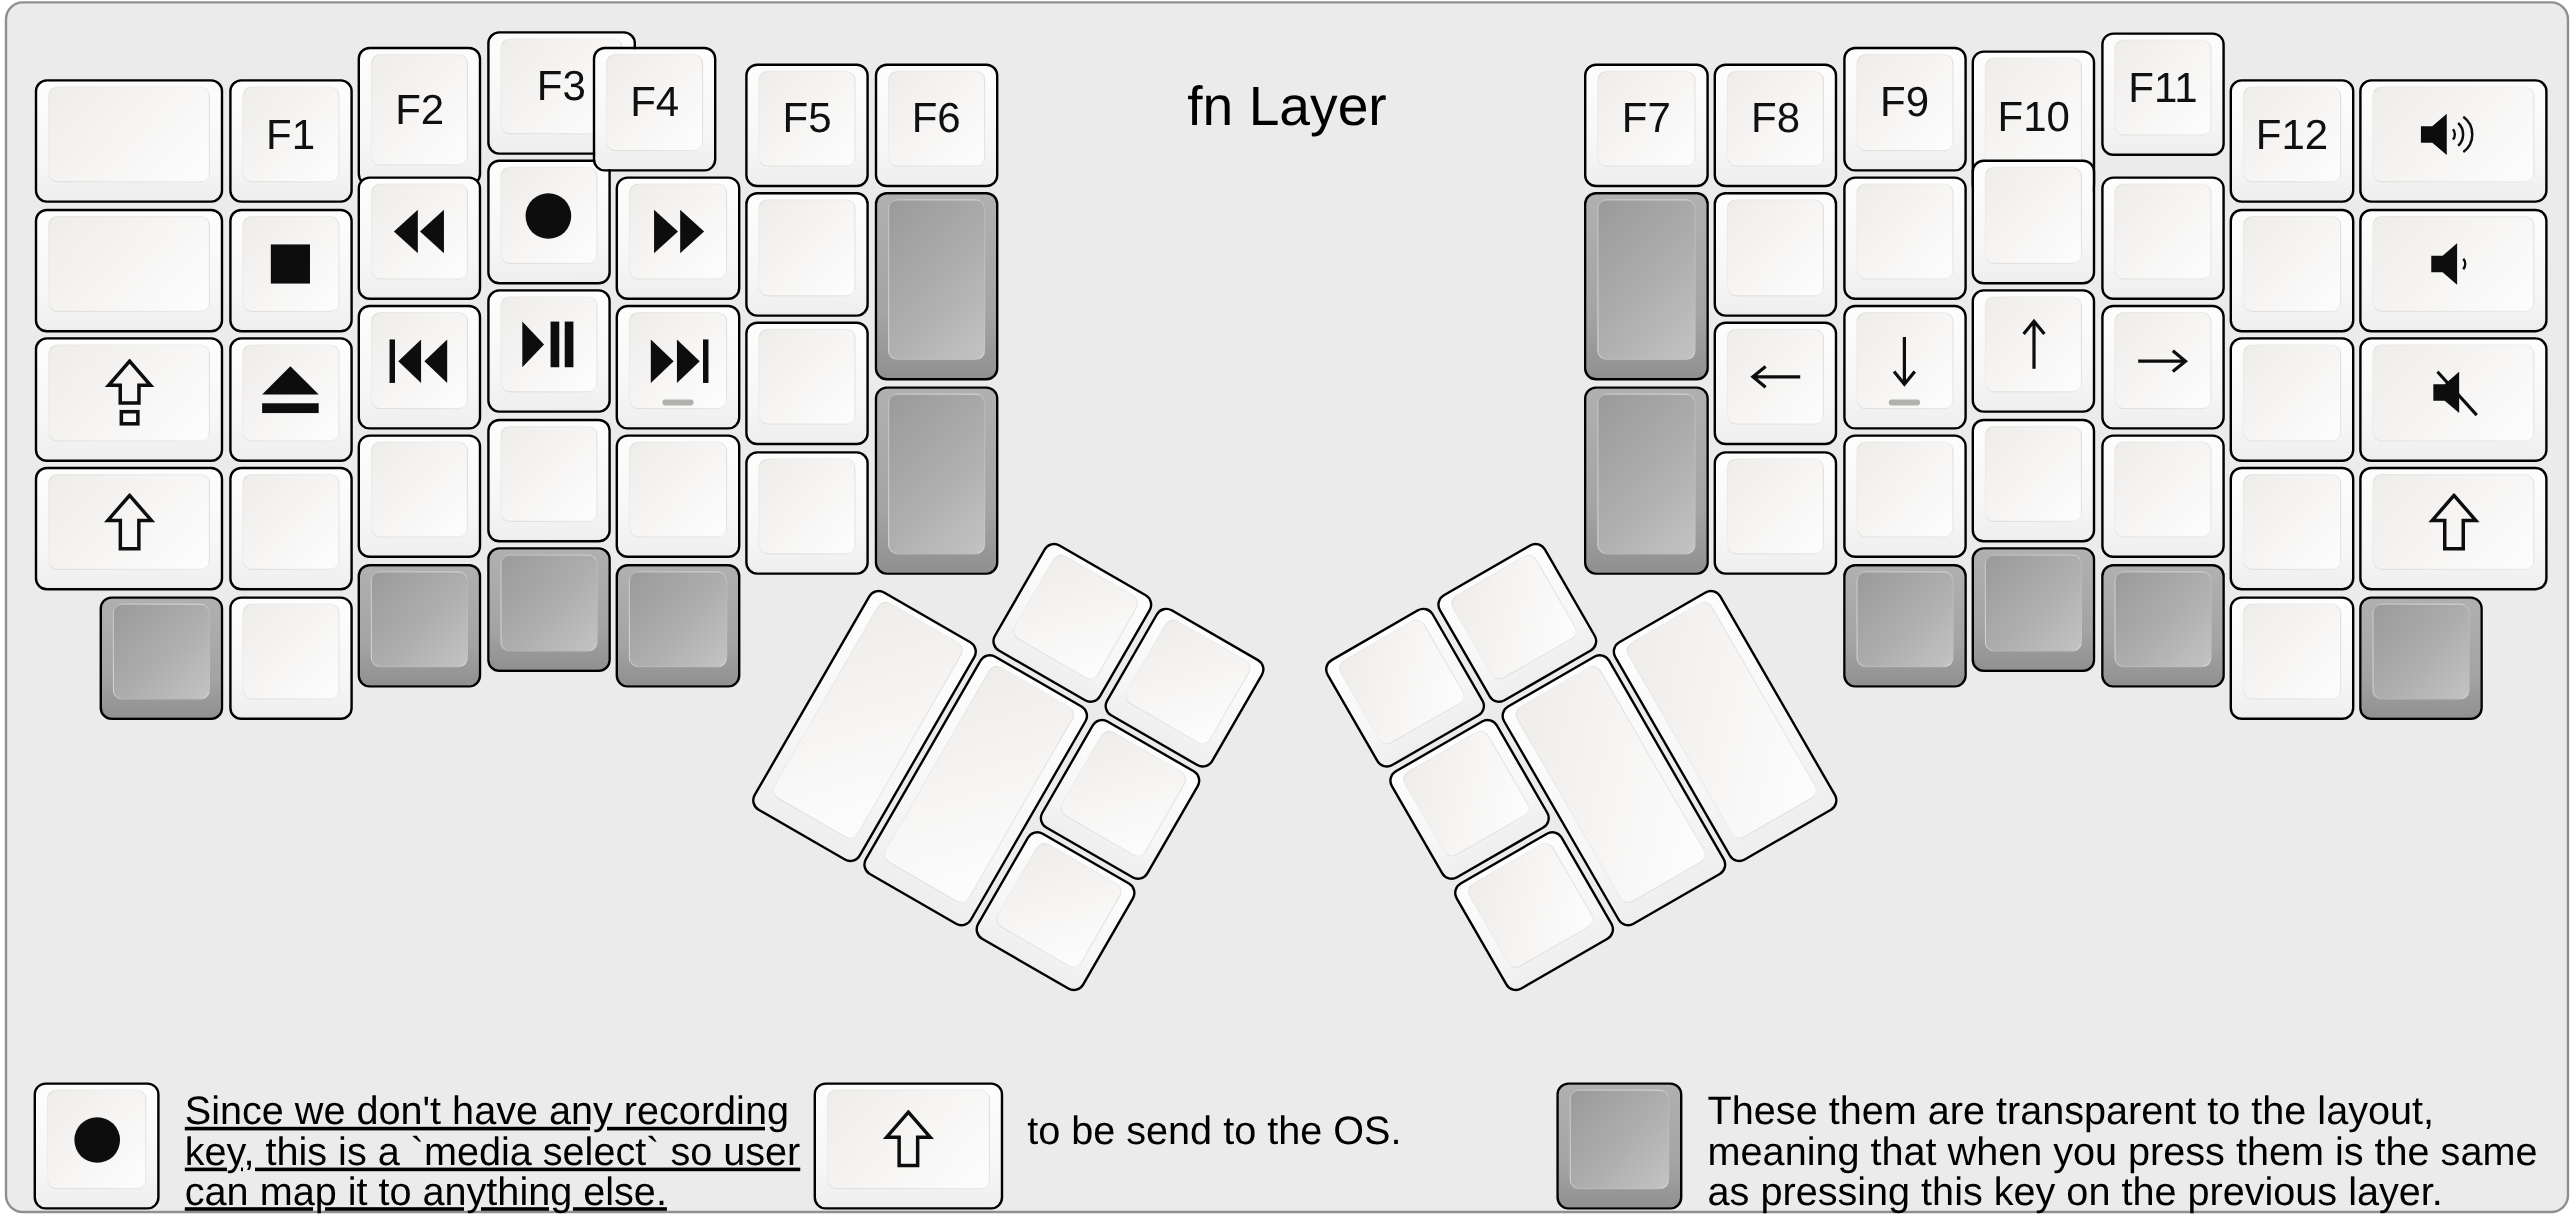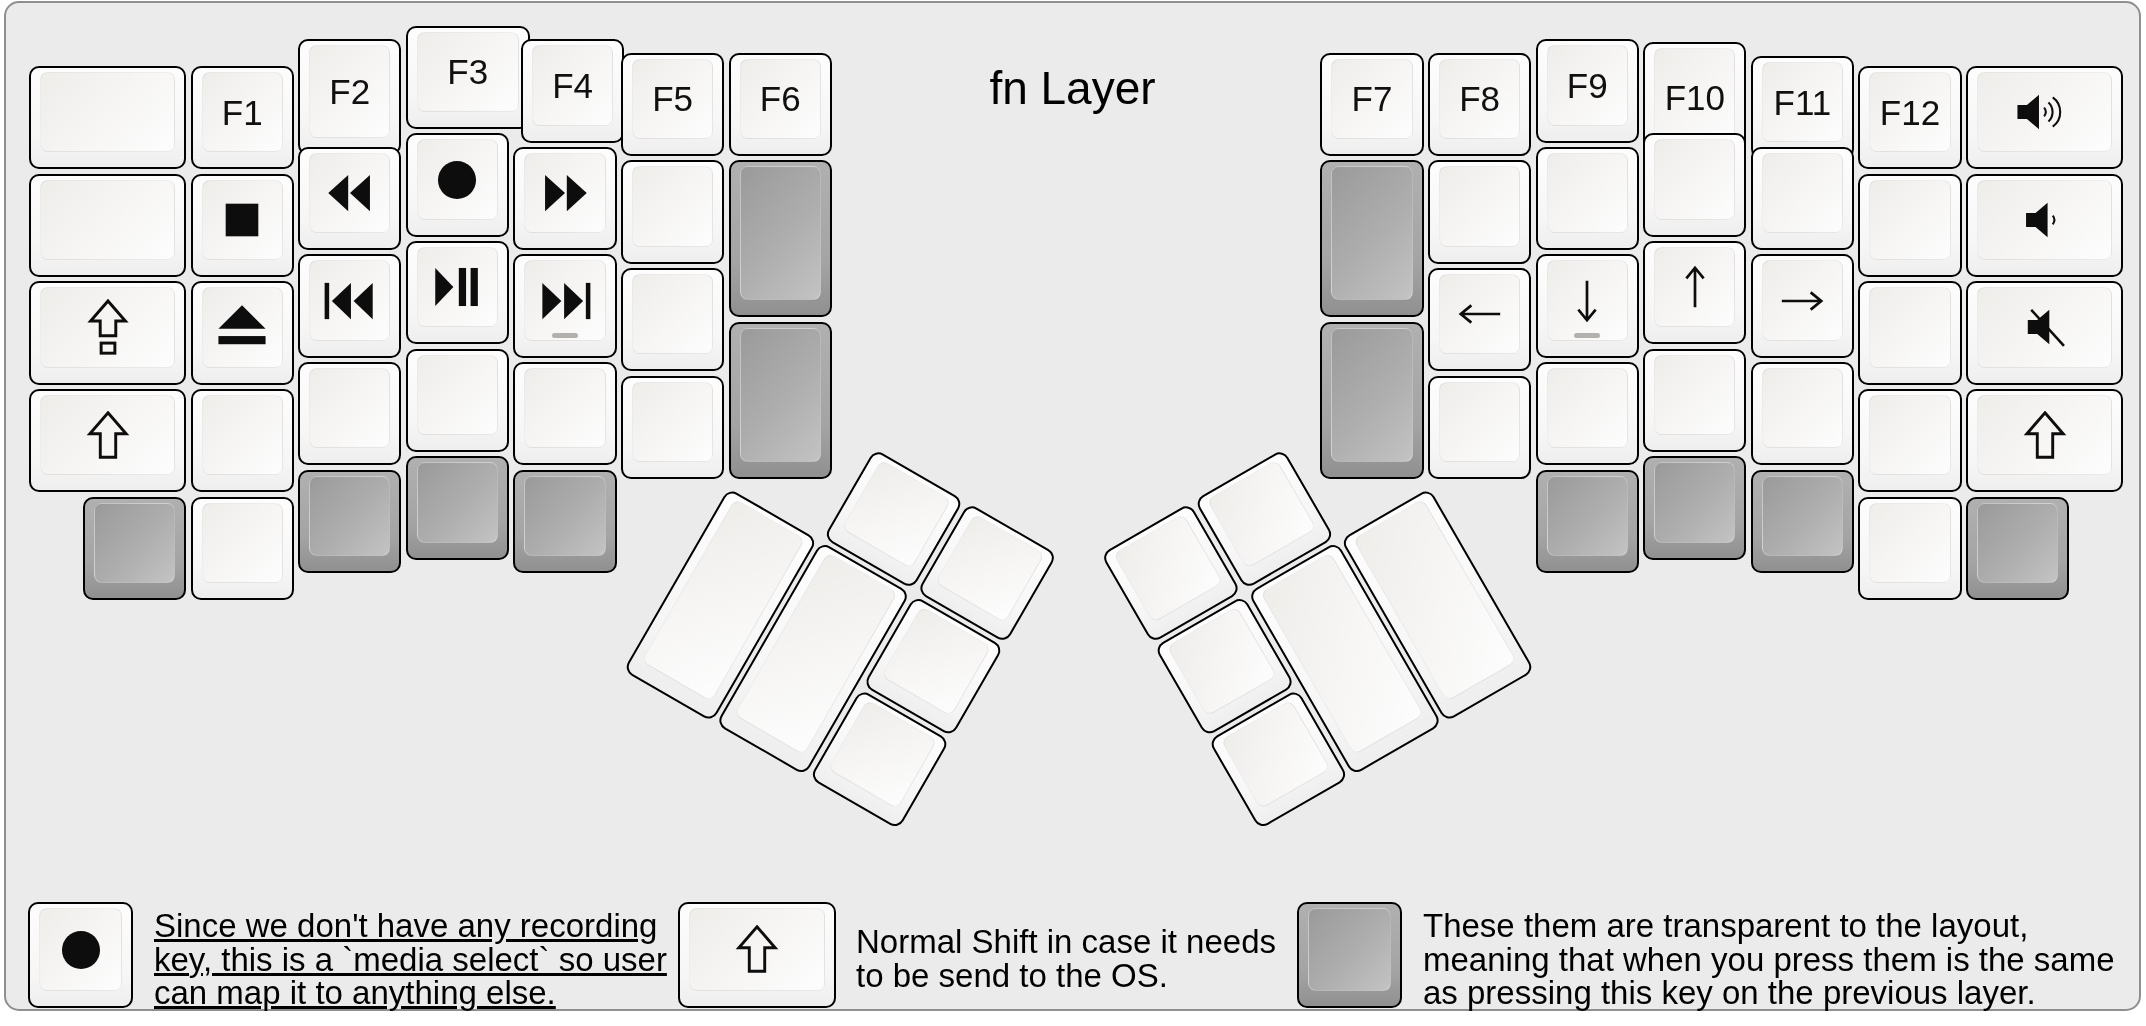--- a/index.html
+++ b/index.html
@@ -135,21 +135,21 @@
               <polygon points="8,5 28,26 8,47" fill="#0d0d0d"></polygon>
               <rect x="34" y="5" width="8" height="42" fill="#0d0d0d"></rect>
               <rect x="47" y="5" width="8" height="42" fill="#0d0d0d"></rect>
             </svg>
           </span>
         </div>
       </div>
       <div class="key white" style="left: 399.8px; top: 345.6px; width: 103.2px; height: 103.4px;">
         <div class="face"></div>
       </div>
-      <div class="key white" style="left: 515px; top: 36.3px; width: 103.2px; height: 103.4px;">
+      <div class="key white" style="left: 488px; top: 36.3px; width: 103.2px; height: 103.4px;">
         <div class="face">
           <span class="klabel">F4</span>
         </div>
       </div>
       <div class="key white" style="left: 507.4px; top: 143.9px; width: 103.2px; height: 103.4px;">
         <div class="face">
           <span class="kicon">
             <svg width="58" height="50" viewBox="0 0 64 52">
               <polygon points="10,6 10,46 32,26" fill="#0d0d0d"></polygon>
               <polygon points="34,6 34,46 56,26" fill="#0d0d0d"></polygon>
@@ -277,21 +277,21 @@
           <span class="kicon">
             <svg width="50" height="50" viewBox="0 0 52 52">
               <path d="M26,6 L26,47 M17,17 L26,6 L35,17" fill="none" stroke="#0d0d0d" stroke-width="2.8"></path>
             </svg>
           </span>
         </div>
       </div>
       <div class="key white" style="left: 1637.2px; top: 345.6px; width: 103.2px; height: 103.4px;">
         <div class="face"></div>
       </div>
-      <div class="key white" style="left: 1744.8px; top: 53px; width: 103.2px; height: 103.4px;">
+      <div class="key white" style="left: 1744.8px; top: 24px; width: 103.2px; height: 103.4px;">
         <div class="face">
           <span class="klabel">F11</span>
         </div>
       </div>
       <div class="key white" style="left: 1744.8px; top: 143.9px; width: 103.2px; height: 103.4px;">
         <div class="face"></div>
       </div>
       <div class="key white" style="left: 1744.8px; top: 251.4px; width: 103.2px; height: 103.4px;">
         <div class="face">
           <span class="kicon">
@@ -428,19 +428,19 @@
       <div class="legend-entry-text" style="left: 148px; top: 906px; text-decoration: underline;"><div>Since we don't have any recording</div><div>key, this is a `media select` so user</div><div>can map it to anything else.</div></div>
       <div class="key white" style="left: 672px; top: 899px; width: 158px; height: 106px;">
         <div class="face">
           <span class="kicon">
             <svg width="44" height="49" viewBox="0 0 48 54">
               <path d="M24,2 L44,25 L32.5,25 L32.5,51 L15.5,51 L15.5,25 L4,25 Z" fill="none" stroke="#0d0d0d" stroke-width="3.2"></path>
             </svg>
           </span>
         </div>
       </div>
-      <div class="legend-entry-text" style="left: 850px; top: 922px;"><div>Normal Shift in case it needs</div><div>to be send to the OS.</div></div>
+      <div class="legend-entry-text" style="left: 850px; top: 922px;"><div>to be send to the OS.</div></div>
       <div class="key gray" style="left: 1291px; top: 899px; width: 105px; height: 106px;">
         <div class="face"></div>
       </div>
       <div class="legend-entry-text" style="left: 1417px; top: 906px;"><div>These them are transparent to the layout,</div><div>meaning that when you press them is the same</div><div>as pressing this key on the previous layer.</div></div>
     </div>
 </div>
 
 </body></html>

